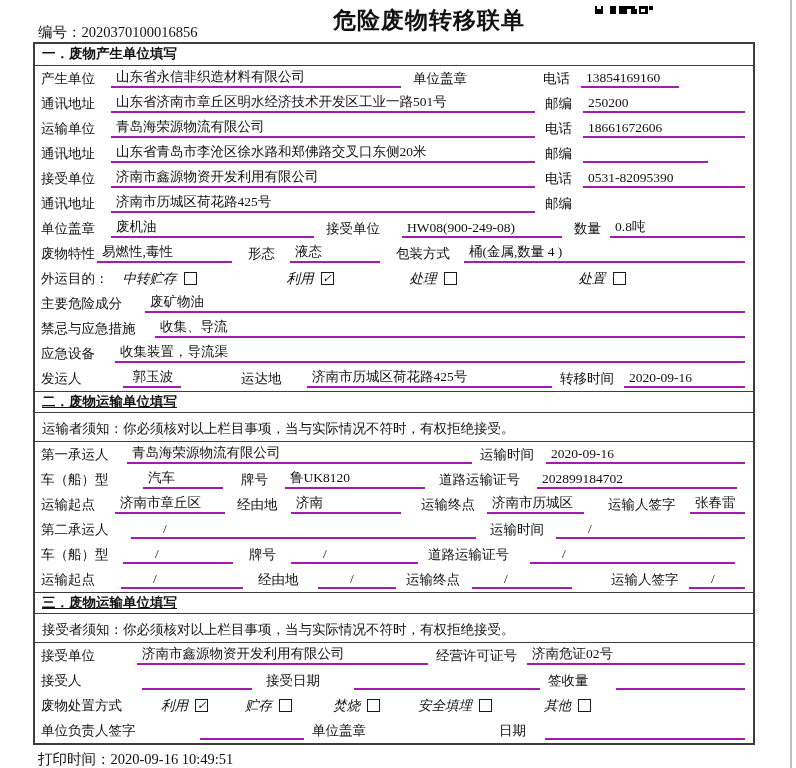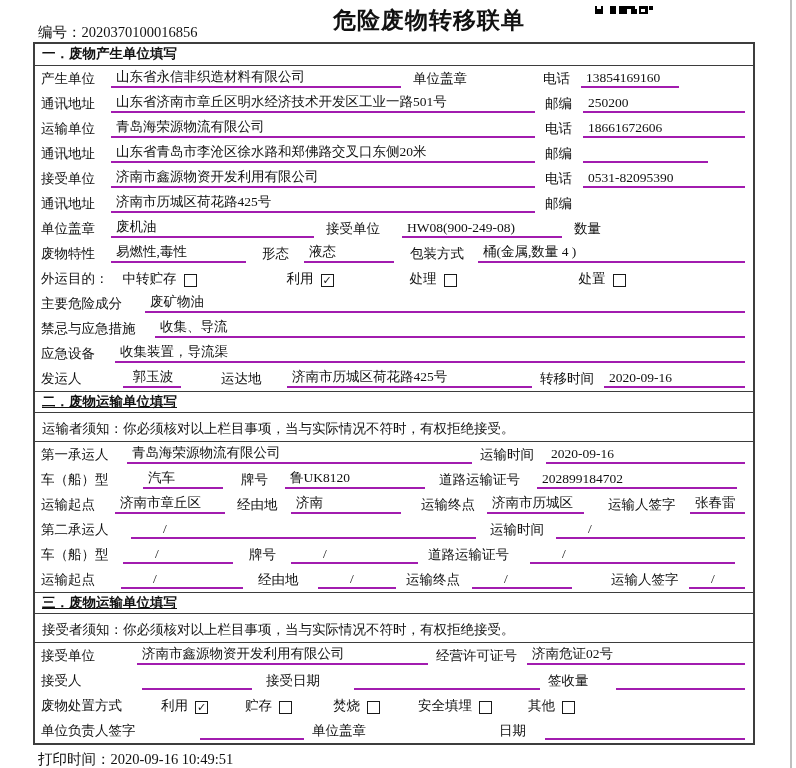--- a/index.html
+++ b/index.html
@@ -22,21 +22,21 @@
   .sec-header.bt { border-top: 1.5px solid #3d3d3d; text-decoration: underline; }
   .notice { height: 29px; padding: 7px 6px 0 7px; font-size: 13.5px; border-bottom: 1.5px solid #3d3d3d; white-space: nowrap; }
   .row { height: 25px; display: flex; align-items: flex-end; padding: 0 8px 3px 6px; font-size: 13.5px; white-space: nowrap; }
   .lbl { display: inline-block; flex: 0 0 auto; }
   .fld { display: inline-block; border-bottom: 2px solid #a21caf; padding: 0 3px 0 5px; min-height: 17px; flex: 0 0 auto; }
   .grow { flex: 1 1 auto; }
   .slash { padding-left: 32px; }
   .ctr { text-align: center; }
 
   .ckbox { display: inline-flex; align-items: center; justify-content: center; width: 13px; height: 13px; border: 1.5px solid #1a1a1a; font-size: 11px; line-height: 1; margin-left: 7px; position: relative; top: -1px; flex: 0 0 auto; }
-  .ckgrp { display: inline-flex; align-items: flex-end; flex: 0 0 auto; }
+  .ckgrp { display: inline-flex; align-items: center; flex: 0 0 auto; font-style: italic; }
 
   .footer-print { position: absolute; left: 38px; top: 750px; font-size: 14.5px; white-space: nowrap; }
 </style>
 </head>
 <body>
 
 <div class="page">
 
   <div class="serial"><span>编号：</span><span>2020370100016856</span></div>
 
@@ -101,25 +101,26 @@
       <span class="fld" style="width:424px;margin-left:14px">济南市历城区荷花路425号</span>
       <span class="lbl" style="width:30px;margin-left:10px">邮编</span>
     </div>
 
     <div class="row">
       <span class="lbl" style="width:56px">单位盖章</span>
       <span class="fld" style="width:203px;margin-left:14px">废机油</span>
       <span class="lbl" style="width:56px;margin-left:12px">接受单位</span>
       <span class="fld" style="width:160px;margin-left:20px">HW08(900-249-08)</span>
       <span class="lbl" style="width:28px;margin-left:12px">数量</span>
+      <span class="fld grow" style="margin-left:8px">0.8吨</span>
     </div>
 
     <div class="row">
       <span class="lbl" style="width:56px">废物特性</span>
-      <span class="fld" style="width:135px;margin-left:14px">易燃性,毒性</span>
+      <span class="fld" style="width:135px;">易燃性,毒性</span>
       <span class="lbl" style="width:28px;margin-left:16px">形态</span>
       <span class="fld" style="width:90px;margin-left:14px">液态</span>
       <span class="lbl" style="width:56px;margin-left:16px">包装方式</span>
       <span class="fld grow" style="margin-left:12px">桶(金属,数量 4 )</span>
     </div>
 
     <div class="row">
       <span class="lbl">外运目的：</span>
       <span class="ckgrp" style="margin-left:14px">
         <span>中转贮存</span>
@@ -150,21 +151,21 @@
     </div>
 
     <div class="row">
       <span class="lbl" style="width:56px">应急设备</span>
       <span class="fld grow" style="margin-left:18px">收集装置，导流渠</span>
     </div>
 
     <div class="row">
       <span class="lbl" style="width:42px">发运人</span>
       <span class="fld ctr" style="width:58px;margin-left:40px">郭玉波</span>
-      <span class="lbl" style="width:42px;margin-left:40px">运达地</span>
+      <span class="lbl" style="width:42px;margin-left:60px">运达地</span>
       <span class="fld" style="width:245px;margin-left:24px">济南市历城区荷花路425号</span>
       <span class="lbl" style="width:56px;margin-left:8px">转移时间</span>
       <span class="fld grow" style="margin-left:8px">2020-09-16</span>
     </div>
 
     <div class="sec-header bt">二．废物运输单位填写</div>
 
     <div class="notice">运输者须知：你必须核对以上栏目事项，当与实际情况不符时，有权拒绝接受。</div>
 
     <div class="row">
@@ -252,21 +253,21 @@
         <span class="ckbox"></span>
       </span>
       <span class="ckgrp" style="margin-left:41px">
         <span>焚烧</span>
         <span class="ckbox"></span>
       </span>
       <span class="ckgrp" style="margin-left:38px">
         <span>安全填埋</span>
         <span class="ckbox"></span>
       </span>
-      <span class="ckgrp" style="margin-left:36px">
+      <span class="ckgrp" style="margin-left:52px">
         <span>其他</span>
         <span class="ckbox"></span>
       </span>
     </div>
 
     <div class="row">
       <span class="lbl" style="width:98px">单位负责人签字</span>
       <span class="fld" style="width:104px;margin-left:61px"></span>
       <span class="lbl" style="width:56px;margin-left:8px">单位盖章</span>
       <span class="lbl" style="width:28px;margin-left:131px">日期</span>

